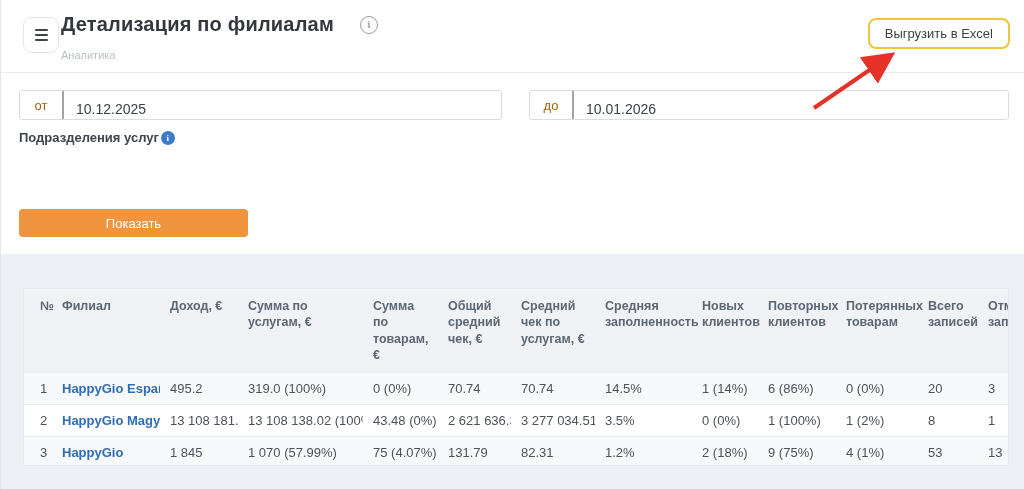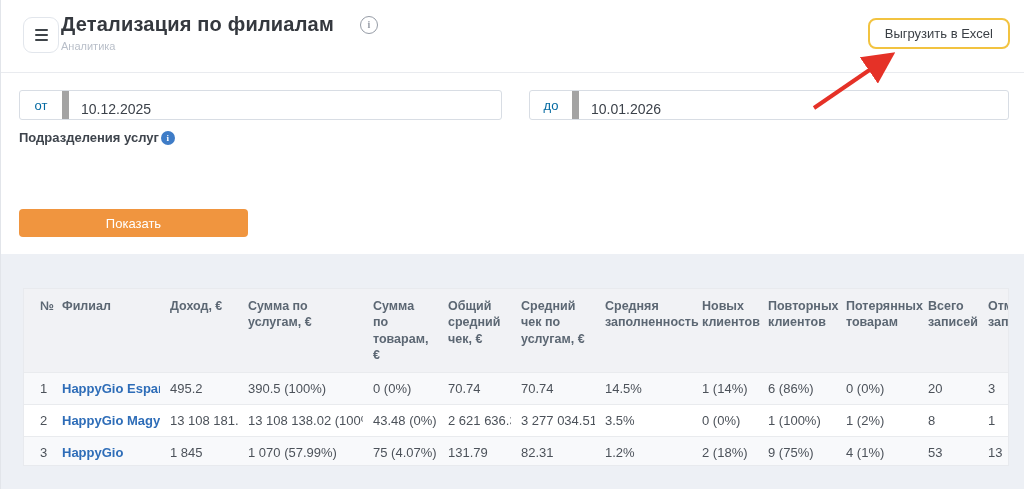--- a/index.html
+++ b/index.html
@@ -17,37 +17,37 @@
   }
   .menu-btn span{display:block;width:13px;height:2px;background:#3f4449;border-radius:1px;}
   .title-wrap{position:absolute;left:60px;top:13px;}
   .title-line{display:flex;align-items:center;gap:26px;}
   .title{font-size:20px;font-weight:bold;color:#34383e;letter-spacing:.2px;}
   .info-badge{
     display:inline-flex;align-items:center;justify-content:center;
     width:16px;height:16px;border:1.5px solid #969ca6;border-radius:50%;
     color:#969ca6;font-size:10px;font-weight:bold;font-family:"Liberation Serif",serif;
   }
-  .subtitle{font-size:11px;color:#b9bfc9;margin-top:4px;}
+  .subtitle{font-size:11px;color:#b9bfc9;margin-top:13px;}
   .excel-btn{
     position:absolute;right:14px;top:18px;height:31px;padding:0 15px;box-sizing:border-box;
     background:#fff;border:2px solid #f2c340;border-radius:8px;
     font-size:13px;color:#3a3f45;font-family:inherit;cursor:pointer;text-align:right;
   }
   
   .filters{position:absolute;top:73px;left:0;right:0;height:181px;background:#fff;}
   .date-group{
     position:absolute;height:30px;box-sizing:border-box;border:1px solid #d8dde4;border-radius:3px;
     background:#fff;display:flex;align-items:stretch;
   }
   .date-group.from{left:18px;top:17px;width:483px;}
   .date-group.to{left:528px;top:17px;width:480px;}
   .date-label{
     width:42px;display:flex;align-items:center;justify-content:center;
-    color:#0369a1;font-size:13px;border-right:7px solid #a3a3a3;
+    color:#a16207;font-size:13px;border-right:2px solid #a3a3a3;
   }
   .date-group input{
     flex:1;border:none;outline:none;padding:0 12px;font-size:14px;color:#3c424a;
     font-family:inherit;background:transparent;min-width:0;margin-top:8px;
   }
   .dept-label{
     position:absolute;left:18px;top:57px;font-size:13px;font-weight:bold;color:#3e444c;
     display:flex;align-items:center;gap:2px;
   }
   .info-badge-blue{
@@ -155,21 +155,21 @@
             <th>Потерянных товарам</th>
             <th>Всего записей</th>
             <th>Отменённых записей</th>
           </tr>
       </thead>
       <tbody>
           <tr>
             <td>1</td>
             <td><a href="#">HappyGio España</a></td>
             <td>495.2</td>
-            <td>390.5 (100%)</td>
+            <td>319.0 (100%)</td>
             <td>0 (0%)</td>
             <td>70.74</td>
             <td>70.74</td>
             <td>14.5%</td>
             <td>1 (14%)</td>
             <td>6 (86%)</td>
             <td>0 (0%)</td>
             <td>20</td>
             <td>3</td>
           </tr>

